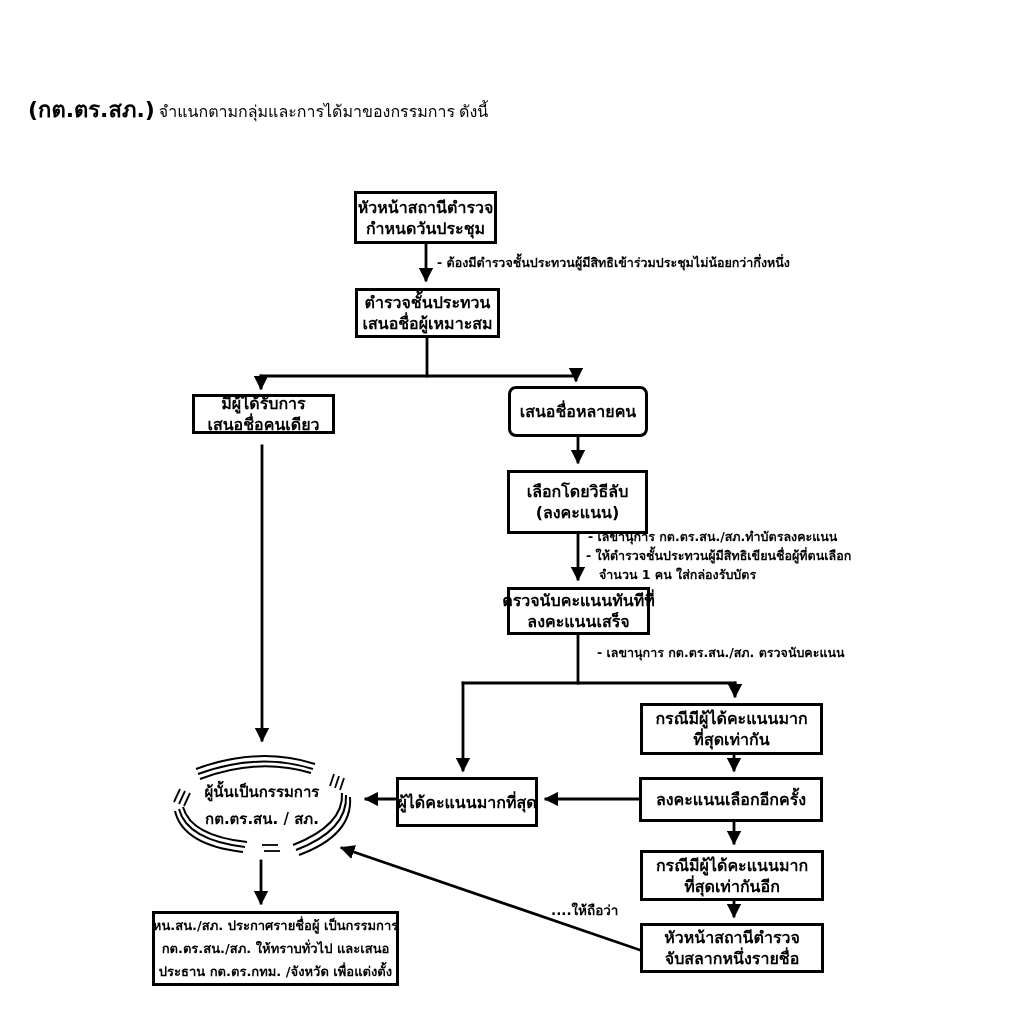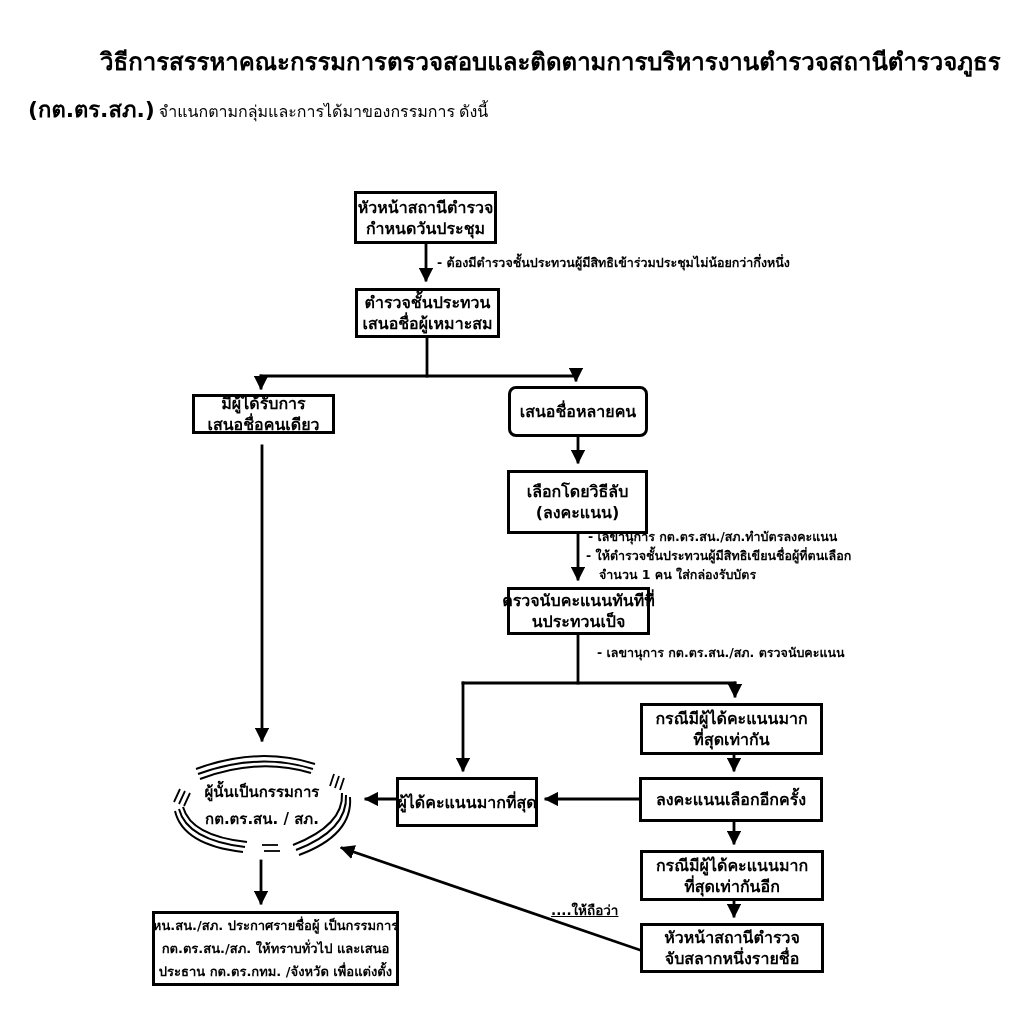--- a/index.html
+++ b/index.html
@@ -29,35 +29,34 @@
   .fbox.small-text { font-size:13px; line-height:23px; }
   .note {
     position:absolute; font-size:12.5px; font-weight:600; white-space:nowrap;
   }
   .terminal-text {
     position:absolute; left:170px; top:779px; width:184px; text-align:center;
     font-size:15px; font-weight:bold; line-height:27px; white-space:nowrap;
   }
   .edge-label {
     position:absolute; left:551px; top:899px;
-    font-size:13.5px; font-weight:bold; white-space:nowrap;text-decoration:underline;
+    font-size:13.5px; font-weight:bold; white-space:nowrap;
   }
   svg.connectors { position:absolute; left:0; top:0; pointer-events:none; }
   svg.connectors path { fill:none; stroke:#000; }
   .conn { stroke-width:2.8; stroke-linecap:square; }
   .arc  { stroke-width:2; }
   .tick { stroke-width:1.8; }
   #ah path { fill:#000; stroke:none; }
 </style>
 </head>
 <body>
 
 <div class="page">
 
-  <div class="heading-line1">วิธีการสรรหาคณะกรรมการตรวจสอบและติดตามการบริหารงานตำรวจสถานีตำรวจภูธร</div>
   <div class="heading-line2">
     <span class="b">(กต.ตร.สภ.)</span><span class="r"> จำแนกตามกลุ่มและการได้มาของกรรมการ ดังนี้</span>
   </div>
 
 
   <svg class="connectors" width="1011" height="1020">
     <defs>
       <marker id="ah" viewBox="0 0 10 10" refX="8.5" refY="5" markerWidth="5.2" markerHeight="5.2" orient="auto-start-reverse">
         <path d="M0 0 L10 5 L0 10 Z"></path>
       </marker>
@@ -125,21 +124,21 @@
     <span>เสนอชื่อหลายคน</span>
   </div>
 
   <div class="fbox" style="left:507px; top:470px; width:141px; height:64px;">
     <span>เลือกโดยวิธีลับ</span>
     <span>(ลงคะแนน)</span>
   </div>
 
   <div class="fbox" style="left:507px; top:587px; width:143px; height:48px;">
     <span>ตรวจนับคะแนนทันทีที่</span>
-    <span>นประทวนเป็จ</span>
+    <span>ลงคะแนนเสร็จ</span>
   </div>
 
   <div class="fbox" style="left:640px; top:703px; width:183px; height:52px;">
     <span>กรณีมีผู้ได้คะแนนมาก</span>
     <span>ที่สุดเท่ากัน</span>
   </div>
 
   <div class="fbox" style="left:639px; top:777px; width:184px; height:45px;">
     <span>ลงคะแนนเลือกอีกครั้ง</span>
   </div>

